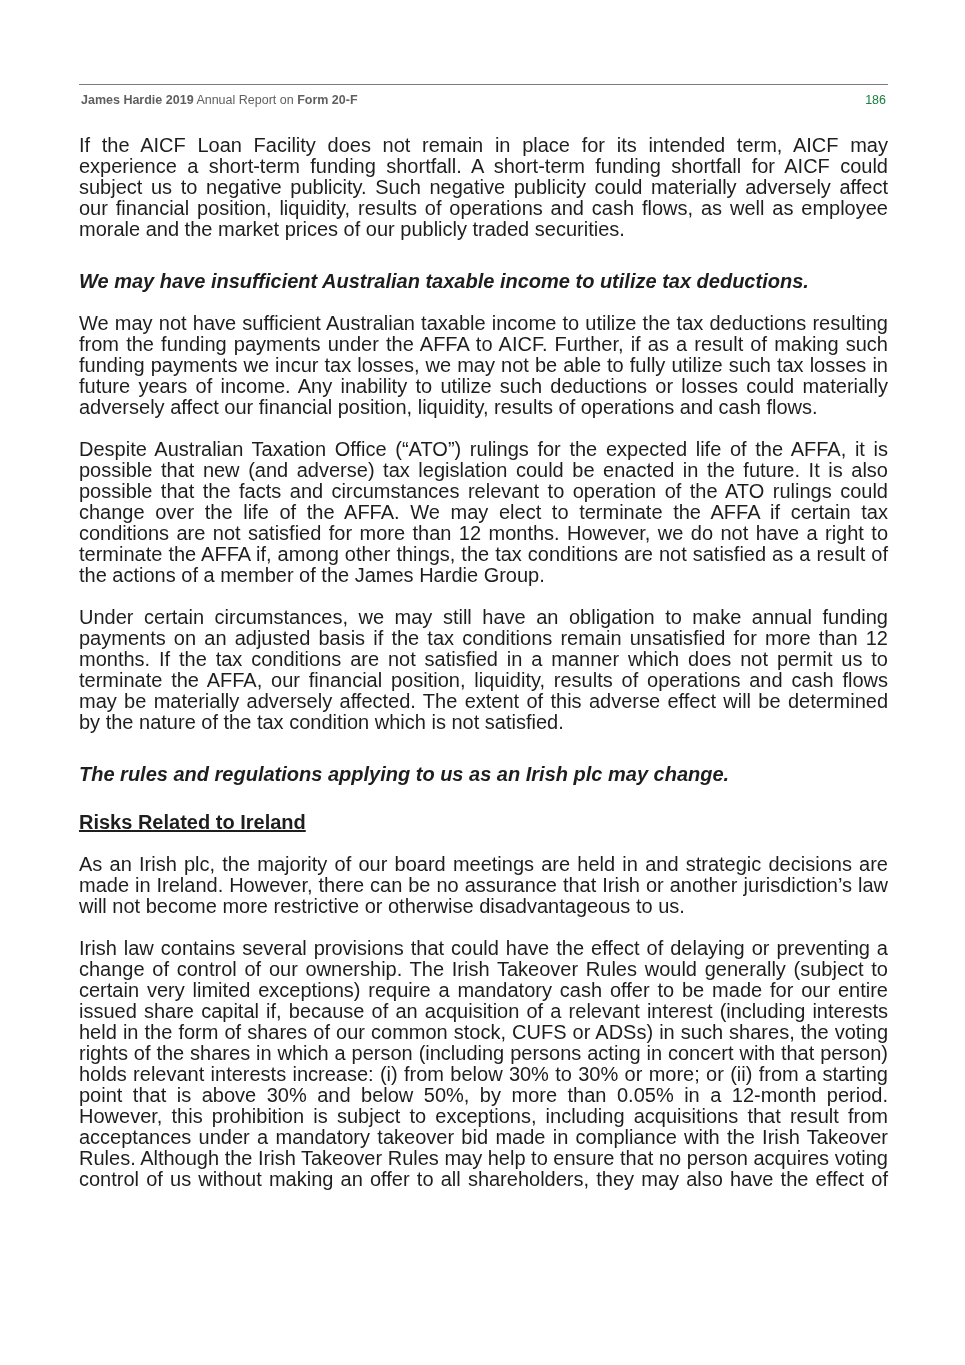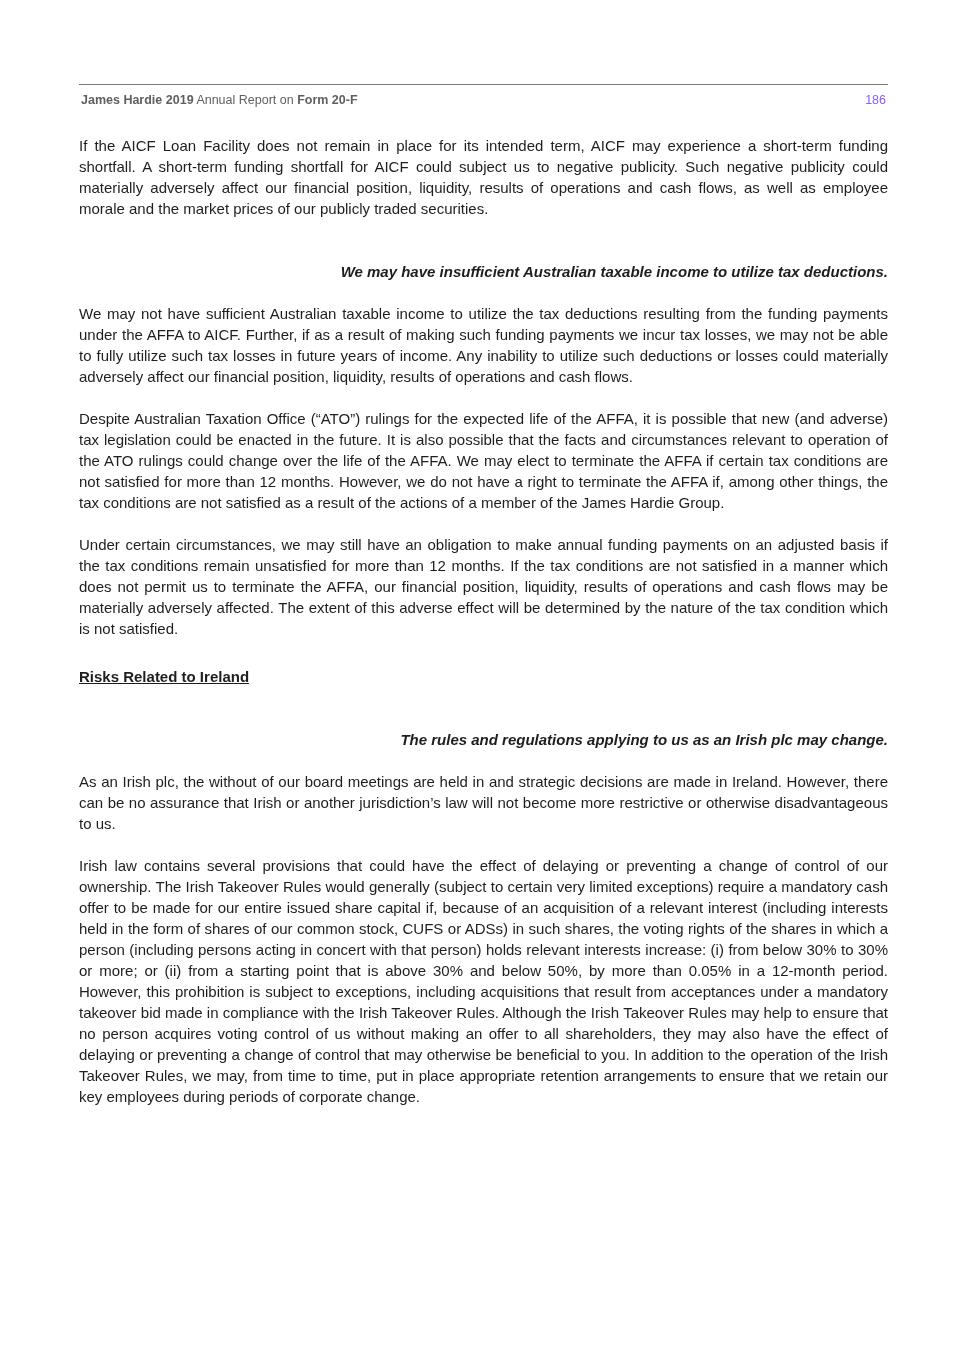--- a/index.html
+++ b/index.html
@@ -30,40 +30,40 @@
     align-items: baseline;
     padding: 7px 2px 0 2px;
     font-size: 12.5px;
     color: #5f5f5f;
     line-height: 16px;
   }
   .header-title .b {
     font-weight: bold;
   }
   .page-number {
-    color: #8b5cf6;
+    color: #15803d;
     font-size: 12.5px;
   }
   .document-body {
     margin-top: 27px;
-    font-size: 15px;
+    font-size: 20px;
     line-height: 21px;
   }
   .block {
     margin: 0 0 21px 0;
   }
   .paragraph {
     text-align: justify;
     text-justify: inter-word;
   }
   .heading-italic {
     font-weight: bold;
     font-style: italic;
-    text-align: right;
-    margin-top: 42px;
+    text-align: left;
+    margin-top: 31px;
   }
   .heading-underline {
     font-weight: bold;
     text-decoration: underline;
     text-align: left;
     margin-top: 27px;
   }
   .block:first-child {
     margin-top: 0;
   }
@@ -78,18 +78,18 @@
       <span class="b">James Hardie 2019</span><span> Annual Report on </span><span class="b">Form 20-F</span>
     </div>
     <div class="page-number">186</div>
   </div>
   <div class="document-body">
       <div class="block paragraph">If the AICF Loan Facility does not remain in place for its intended term, AICF may experience a short-term funding shortfall. A short-term funding shortfall for AICF could subject us to negative publicity. Such negative publicity could materially adversely affect our financial position, liquidity, results of operations and cash flows, as well as employee morale and the market prices of our publicly traded securities.</div>
       <div class="block heading-italic">We may have insufficient Australian taxable income to utilize tax deductions.</div>
       <div class="block paragraph">We may not have sufficient Australian taxable income to utilize the tax deductions resulting from the funding payments under the AFFA to AICF. Further, if as a result of making such funding payments we incur tax losses, we may not be able to fully utilize such tax losses in future years of income. Any inability to utilize such deductions or losses could materially adversely affect our financial position, liquidity, results of operations and cash flows.</div>
       <div class="block paragraph">Despite Australian Taxation Office (“ATO”) rulings for the expected life of the AFFA, it is possible that new (and adverse) tax legislation could be enacted in the future. It is also possible that the facts and circumstances relevant to operation of the ATO rulings could change over the life of the AFFA. We may elect to terminate the AFFA if certain tax conditions are not satisfied for more than 12 months. However, we do not have a right to terminate the AFFA if, among other things, the tax conditions are not satisfied as a result of the actions of a member of the James Hardie Group.</div>
       <div class="block paragraph">Under certain circumstances, we may still have an obligation to make annual funding payments on an adjusted basis if the tax conditions remain unsatisfied for more than 12 months. If the tax conditions are not satisfied in a manner which does not permit us to terminate the AFFA, our financial position, liquidity, results of operations and cash flows may be materially adversely affected. The extent of this adverse effect will be determined by the nature of the tax condition which is not satisfied.</div>
+      <div class="block heading-italic">The rules and regulations applying to us as an Irish plc may change.</div>
       <div class="block heading-underline">Risks Related to Ireland</div>
-      <div class="block heading-italic">The rules and regulations applying to us as an Irish plc may change.</div>
-      <div class="block paragraph">As an Irish plc, the without of our board meetings are held in and strategic decisions are made in Ireland. However, there can be no assurance that Irish or another jurisdiction’s law will not become more restrictive or otherwise disadvantageous to us.</div>
+      <div class="block paragraph">As an Irish plc, the majority of our board meetings are held in and strategic decisions are made in Ireland. However, there can be no assurance that Irish or another jurisdiction’s law will not become more restrictive or otherwise disadvantageous to us.</div>
       <div class="block paragraph">Irish law contains several provisions that could have the effect of delaying or preventing a change of control of our ownership. The Irish Takeover Rules would generally (subject to certain very limited exceptions) require a mandatory cash offer to be made for our entire issued share capital if, because of an acquisition of a relevant interest (including interests held in the form of shares of our common stock, CUFS or ADSs) in such shares, the voting rights of the shares in which a person (including persons acting in concert with that person) holds relevant interests increase: (i) from below 30% to 30% or more; or (ii) from a starting point that is above 30% and below 50%, by more than 0.05% in a 12-month period. However, this prohibition is subject to exceptions, including acquisitions that result from acceptances under a mandatory takeover bid made in compliance with the Irish Takeover Rules. Although the Irish Takeover Rules may help to ensure that no person acquires voting control of us without making an offer to all shareholders, they may also have the effect of delaying or preventing a change of control that may otherwise be beneficial to you. In addition to the operation of the Irish Takeover Rules, we may, from time to time, put in place appropriate retention arrangements to ensure that we retain our key employees during periods of corporate change.</div>
     </div>
 </div>
 
 </body></html>

